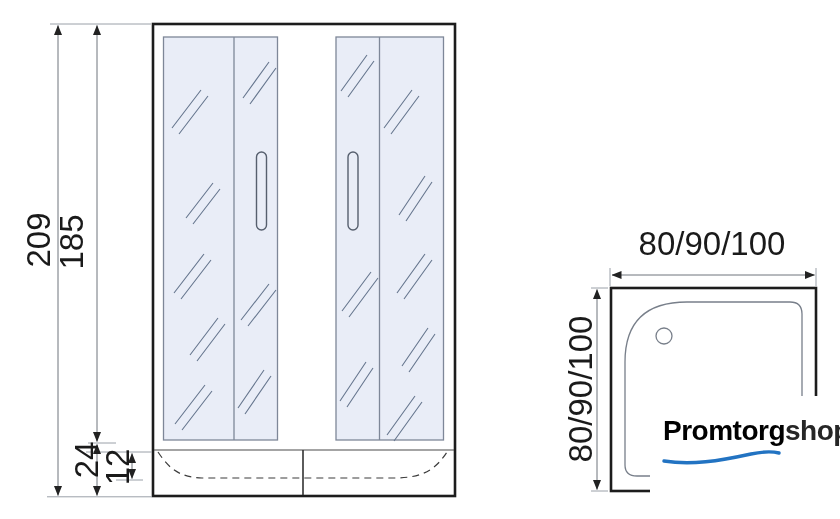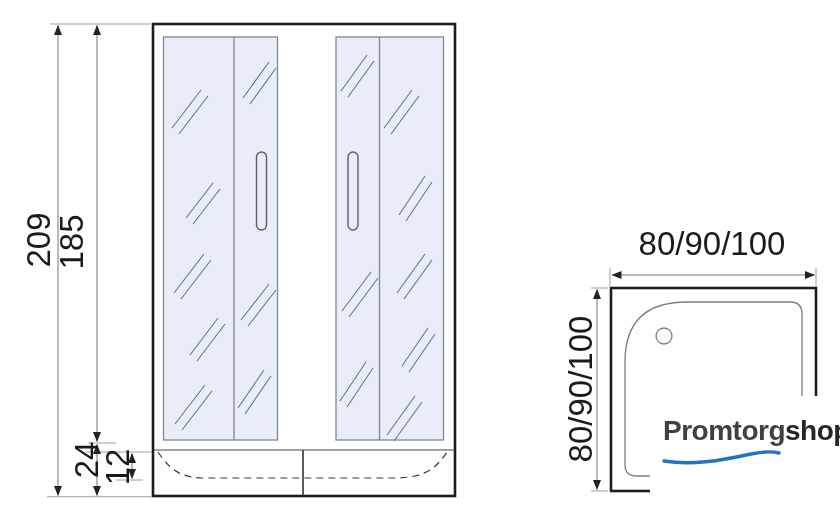--- a/index.html
+++ b/index.html
@@ -12,21 +12,21 @@
     fill:#1a1a1a;font-family:"Liberation Sans",sans-serif;font-size:33px;
   }
   .logo{
     position:absolute;left:650px;top:396px;width:190px;height:123px;
     background:#ffffff;box-sizing:border-box;padding-top:21px;padding-left:13px;
   }
   .logo-text{
     font-family:"Liberation Sans",sans-serif;font-weight:bold;font-size:28px;
     letter-spacing:-0.5px;line-height:1;white-space:nowrap;
   }
-  .logo-text .lt-primary{color:#404040;}
+  .logo-text .lt-primary{color:#000000;}
   .logo-text .lt-secondary{color:#262626;}
   .logo-swoosh{display:block;margin-left:-2px;margin-top:4px;}
 </style>
 </head>
 <body>
 
 <div class="canvas">
 
   <svg class="drawing-svg" width="840" height="519" viewBox="0 0 840 519">
     <defs>

